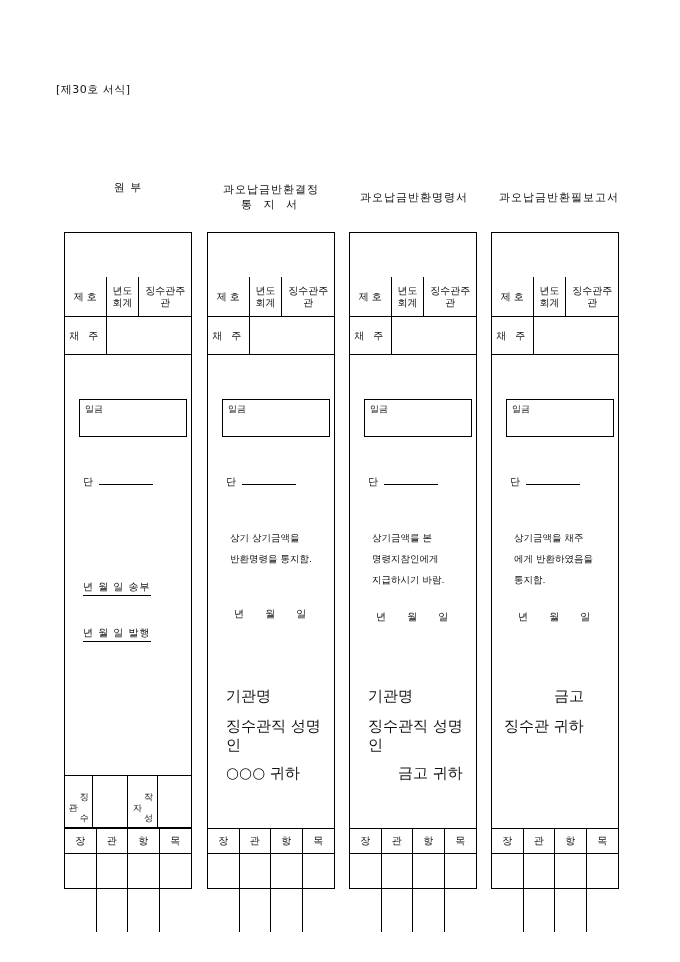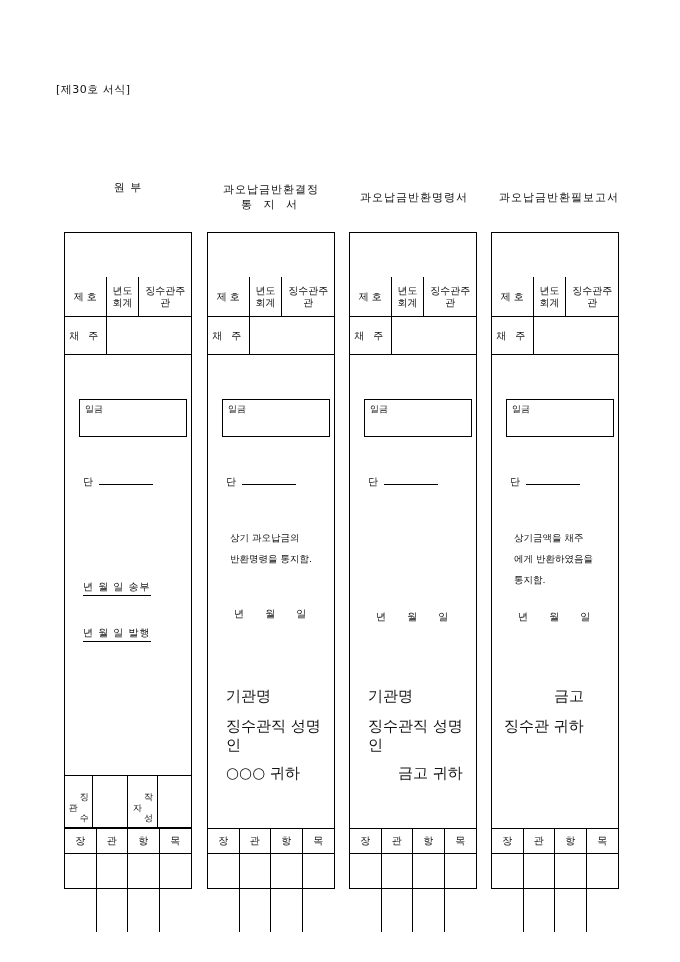--- a/index.html
+++ b/index.html
@@ -288,21 +288,21 @@
 
       <div class="amount-box" style="top:122px;">
         <span>일금</span>
       </div>
 
       <div class="dan" style="top:196px;">
         <span>단</span><span class="ul"></span>
       </div>
 
       <div class="body-text" style="top:250px;">
-        <div>상기 과오납금의</div>
+        <div>상기 상기금액을</div>
         <div>반환명령을 통지함.</div>
       </div>
 
       <div class="date-line" style="left:26px; top:330px;">년    월    일</div>
 
       <div class="label-line" style="left:18px; top:410px;">기관명</div>
       <div class="label-line" style="left:18px; top:440px;">징수관직 성명    인</div>
       <div class="label-line" style="left:18px; top:487px;">○○○ 귀하</div>
 
       <div class="foot-row" style="top:551px;">
@@ -337,20 +337,25 @@
       </div>
 
       <div class="amount-box" style="top:122px;">
         <span>일금</span>
       </div>
 
       <div class="dan" style="top:196px;">
         <span>단</span><span class="ul"></span>
       </div>
 
+      <div class="body-text" style="top:250px;">
+        <div>상기금액를 본</div>
+        <div>명령지참인에게</div>
+        <div>지급하시기 바람.</div>
+      </div>
 
       <div class="date-line" style="left:26px; top:333px;">년    월    일</div>
 
       <div class="label-line" style="left:18px; top:410px;">기관명</div>
       <div class="label-line" style="left:18px; top:440px;">징수관직 성명    인</div>
       <div class="label-line" style="left:48px; top:487px;">금고 귀하</div>
 
       <div class="foot-row" style="top:551px;">
         <div class="fc">장</div>
         <div class="fc">관</div>

